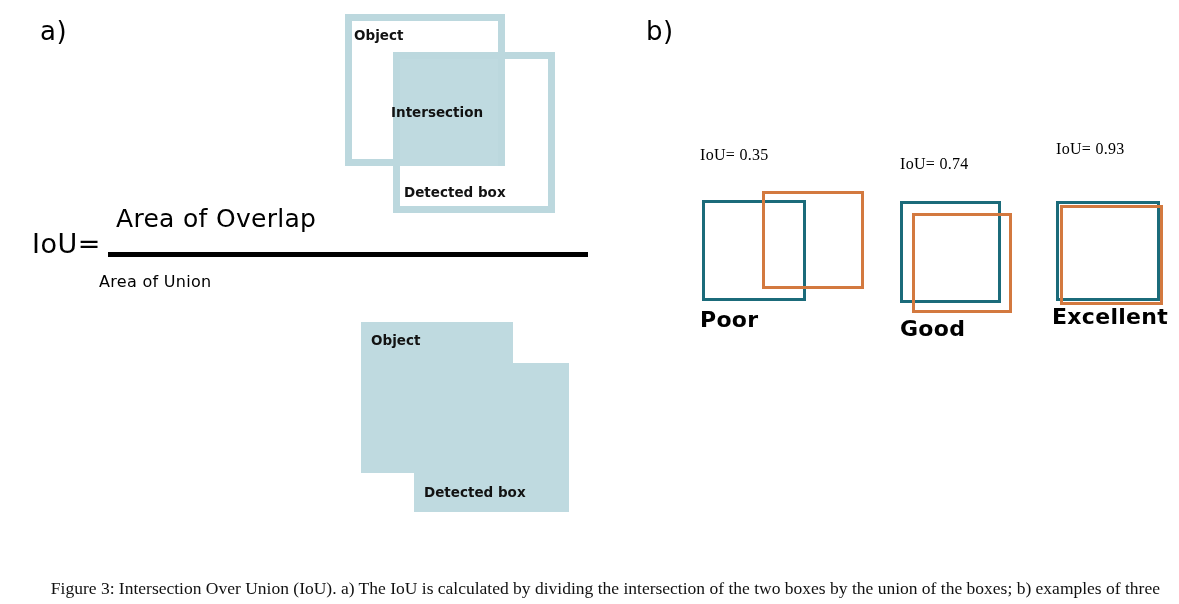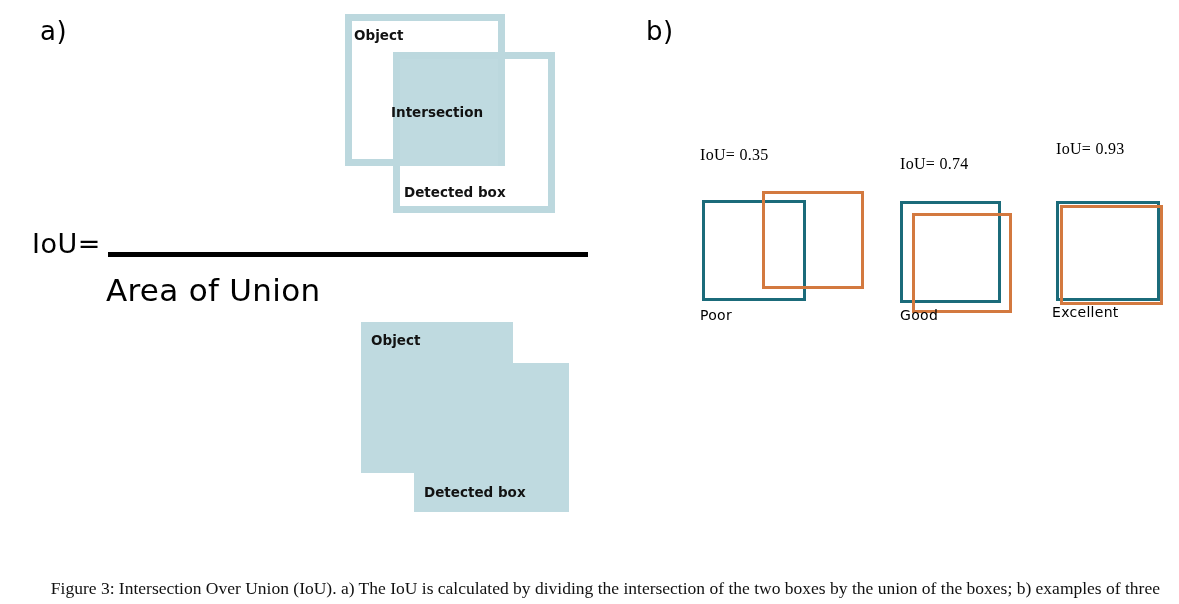--- a/index.html
+++ b/index.html
@@ -67,59 +67,59 @@
     letter-spacing:.5px;
   }
   #formula-numerator{
     left:116px;top:204px;
     font-family:"DejaVu Sans", sans-serif;
     font-size:25px;
     font-weight:500;
     letter-spacing:.3px;
   }
   #formula-denominator{
-    left:106px;top:272px;
+    left:99px;top:272px;
     font-family:"DejaVu Sans", sans-serif;
-    font-size:31px;
+    font-size:16px;
     font-weight:500;
     letter-spacing:.3px;
   }
   #formula-bar{
     left:108px;top:252px;width:480px;height:5px;background:#000;
   }
 
   
   .iou-value{
     font-family:Liberation Serif, serif;
     font-size:16px;
     font-weight:500;
     letter-spacing:.3px;
     white-space:nowrap;
   }
   .quality-label{
     font-family:"DejaVu Sans", sans-serif;
-    font-size:14px;
-    font-weight:400;
+    font-size:22px;
+    font-weight:700;
     letter-spacing:.3px;
     white-space:nowrap;
   }
   .ex-box{box-sizing:border-box;background:transparent;}
   .ex-box.teal{border:3px solid #1b6b7a;}
   .ex-box.orange{border:3px solid #d3793f;}
 
   
   #iou-1-value{left:700px;top:146px;}
   #ex1-teal{left:702px;top:200px;width:104px;height:101px;}
   #ex1-orange{left:762px;top:191px;width:102px;height:98px;}
   #iou-1-label{left:700px;top:307px;}
   
   #iou-2-value{left:900px;top:155px;}
   #ex2-teal{left:900px;top:201px;width:101px;height:102px;}
   #ex2-orange{left:912px;top:213px;width:100px;height:100px;}
-  #iou-2-label{left:900px;top:307px;}
+  #iou-2-label{left:900px;top:316px;}
   
   #iou-3-value{left:1056px;top:140px;}
   #ex3-teal{left:1056px;top:201px;width:104px;height:100px;}
   #ex3-orange{left:1060px;top:205px;width:103px;height:100px;}
   #iou-3-label{left:1040px;top:304px;margin-left:12px;}
 
   
   #figure-caption{
     position:absolute;
     left:26px;top:530px;width:1134px;
@@ -140,20 +140,21 @@
 
   <div class="abs outline-box" id="object-box"></div>
   <div class="abs outline-box" id="detected-box"></div>
   <div class="abs" id="intersection-fill"></div>
 
   <div class="abs box-caption" id="object-label">Object</div>
   <div class="abs box-caption" id="intersection-label">Intersection</div>
   <div class="abs box-caption" id="detected-label">Detected box</div>
 
   <div class="abs" id="iou-formula">IoU=</div>
+  <div class="abs" id="formula-numerator">Area of Overlap</div>
   <div class="abs" id="formula-bar"></div>
   <div class="abs" id="formula-denominator">Area of Union</div>
 
   <div class="abs" id="union-shape">
     <svg width="208" height="190" viewBox="0 0 208 190">
       <polygon points="0,0 152,0 152,41 208,41 208,190 53,190 53,151 0,151" fill="#bfdae0"></polygon>
     </svg>
   </div>
   <div class="abs box-caption" id="union-object-label">Object</div>
   <div class="abs box-caption" id="union-detected-label">Detected box</div>

